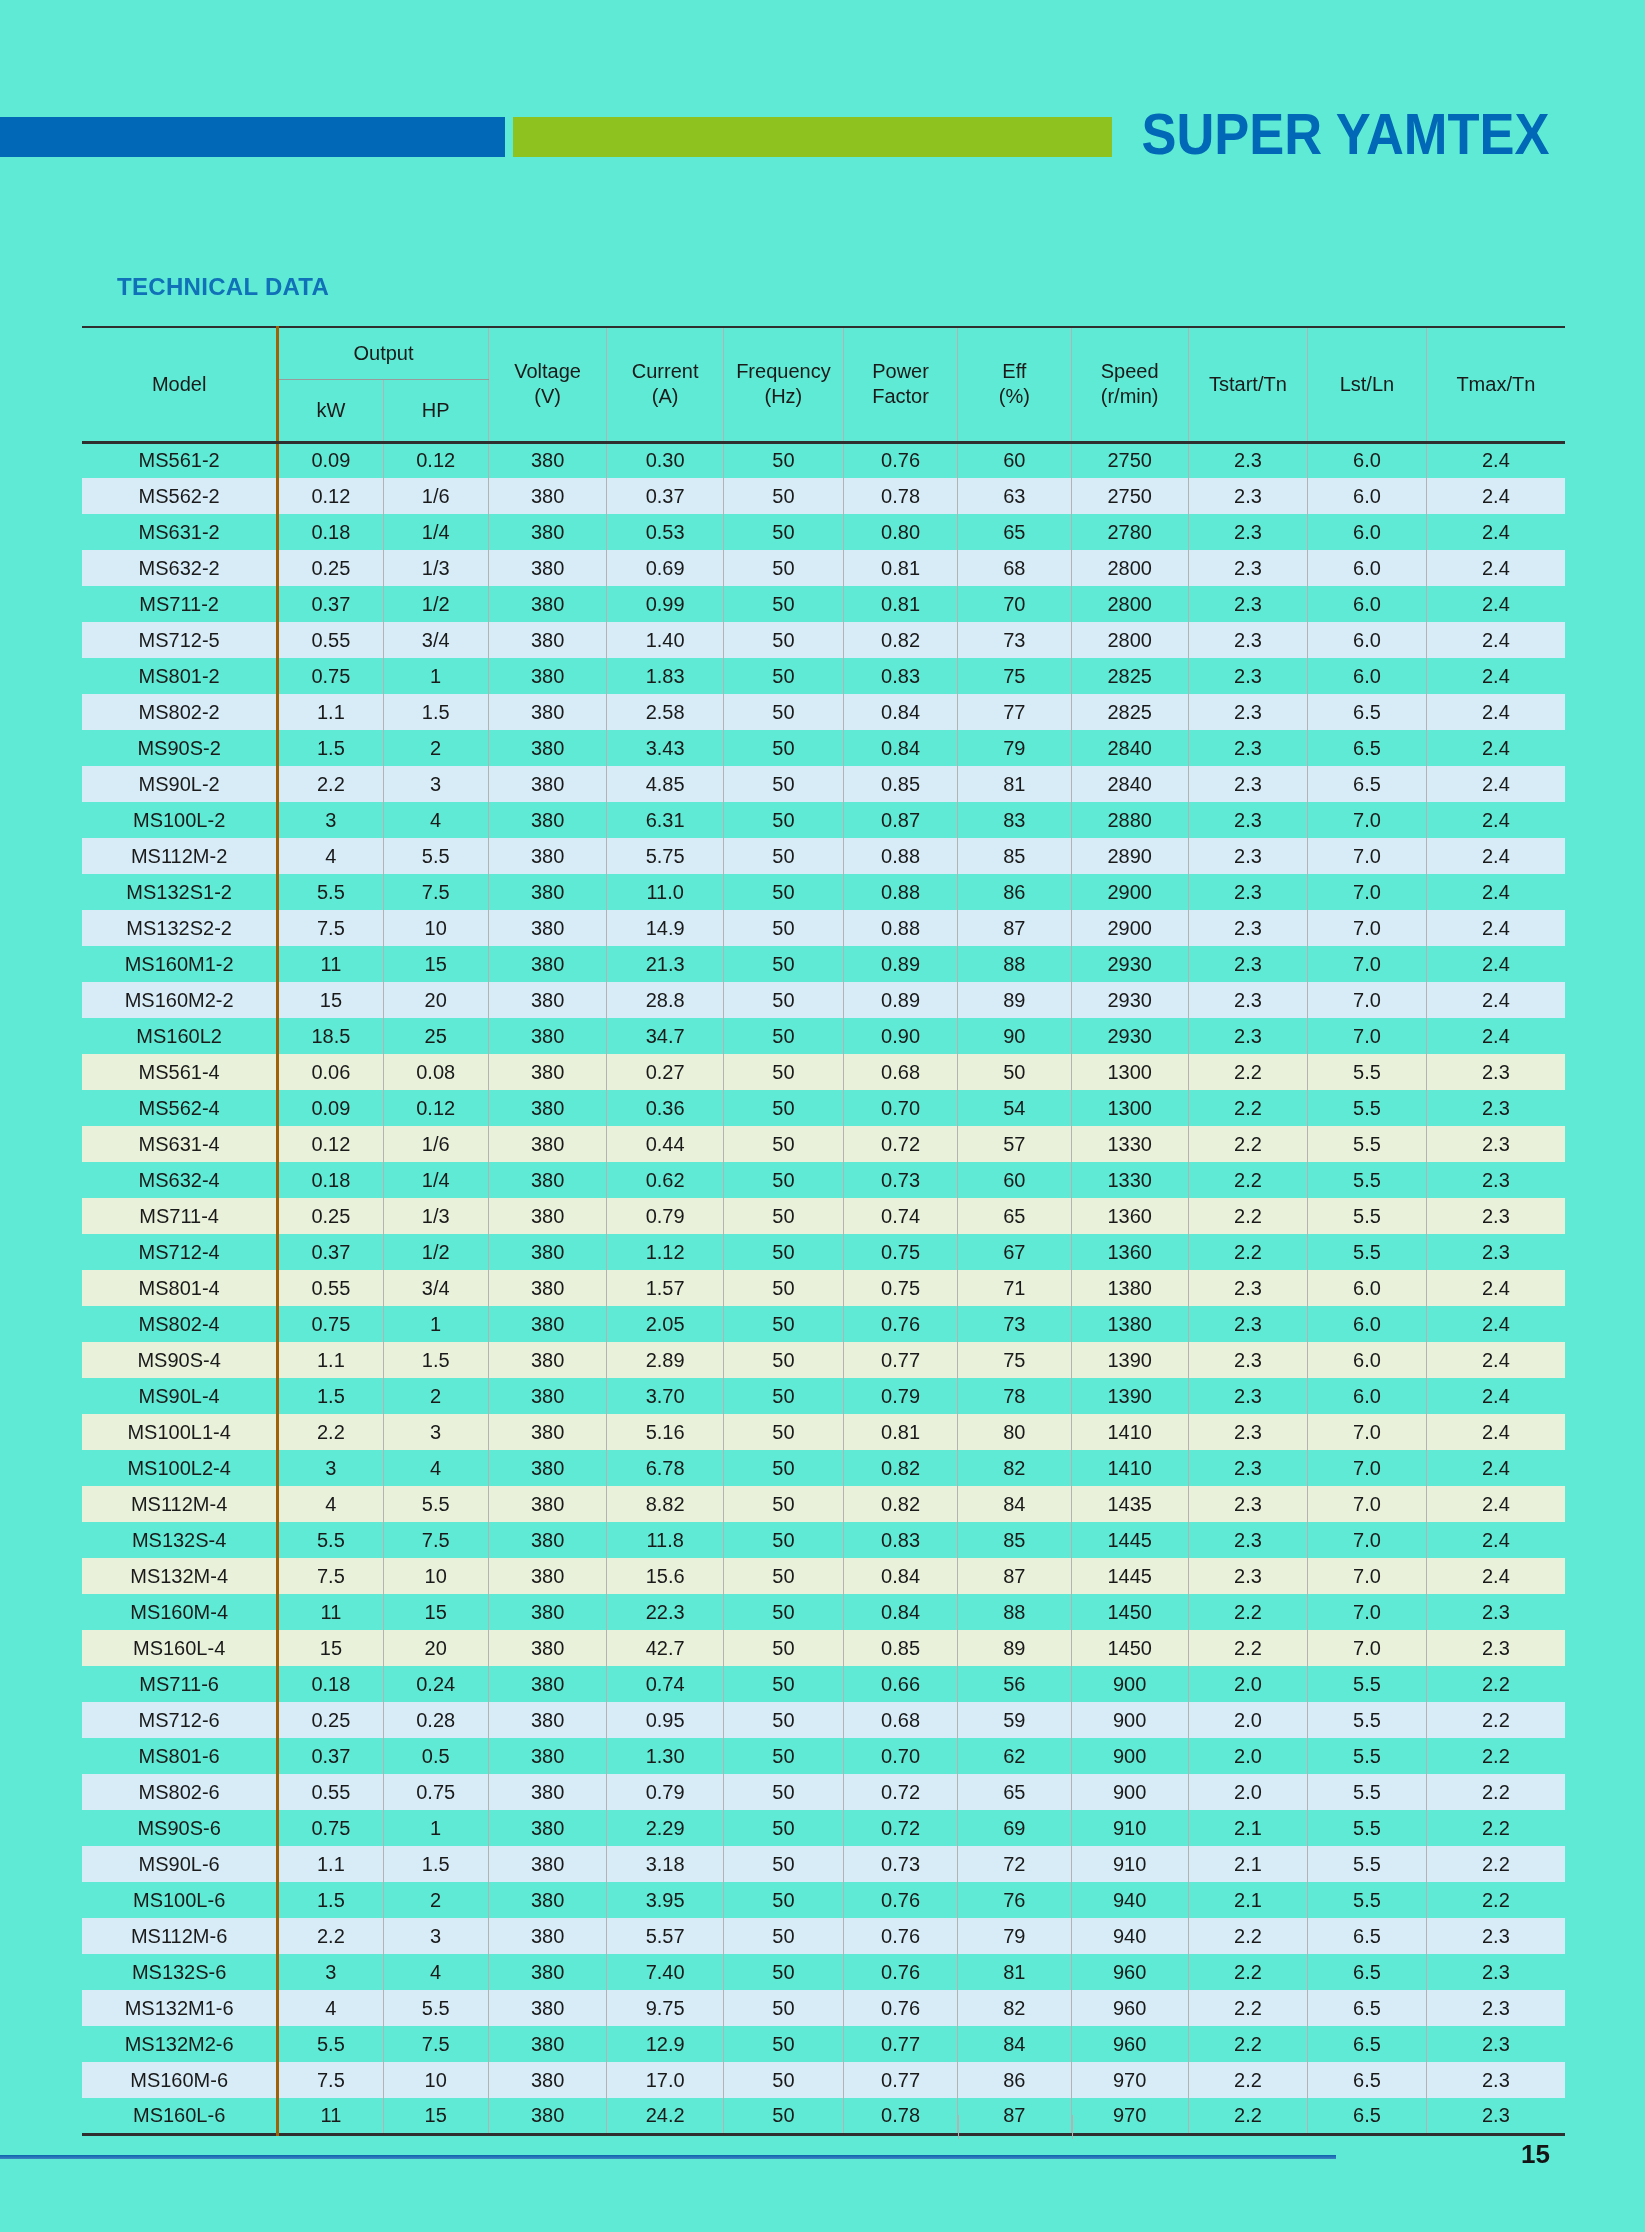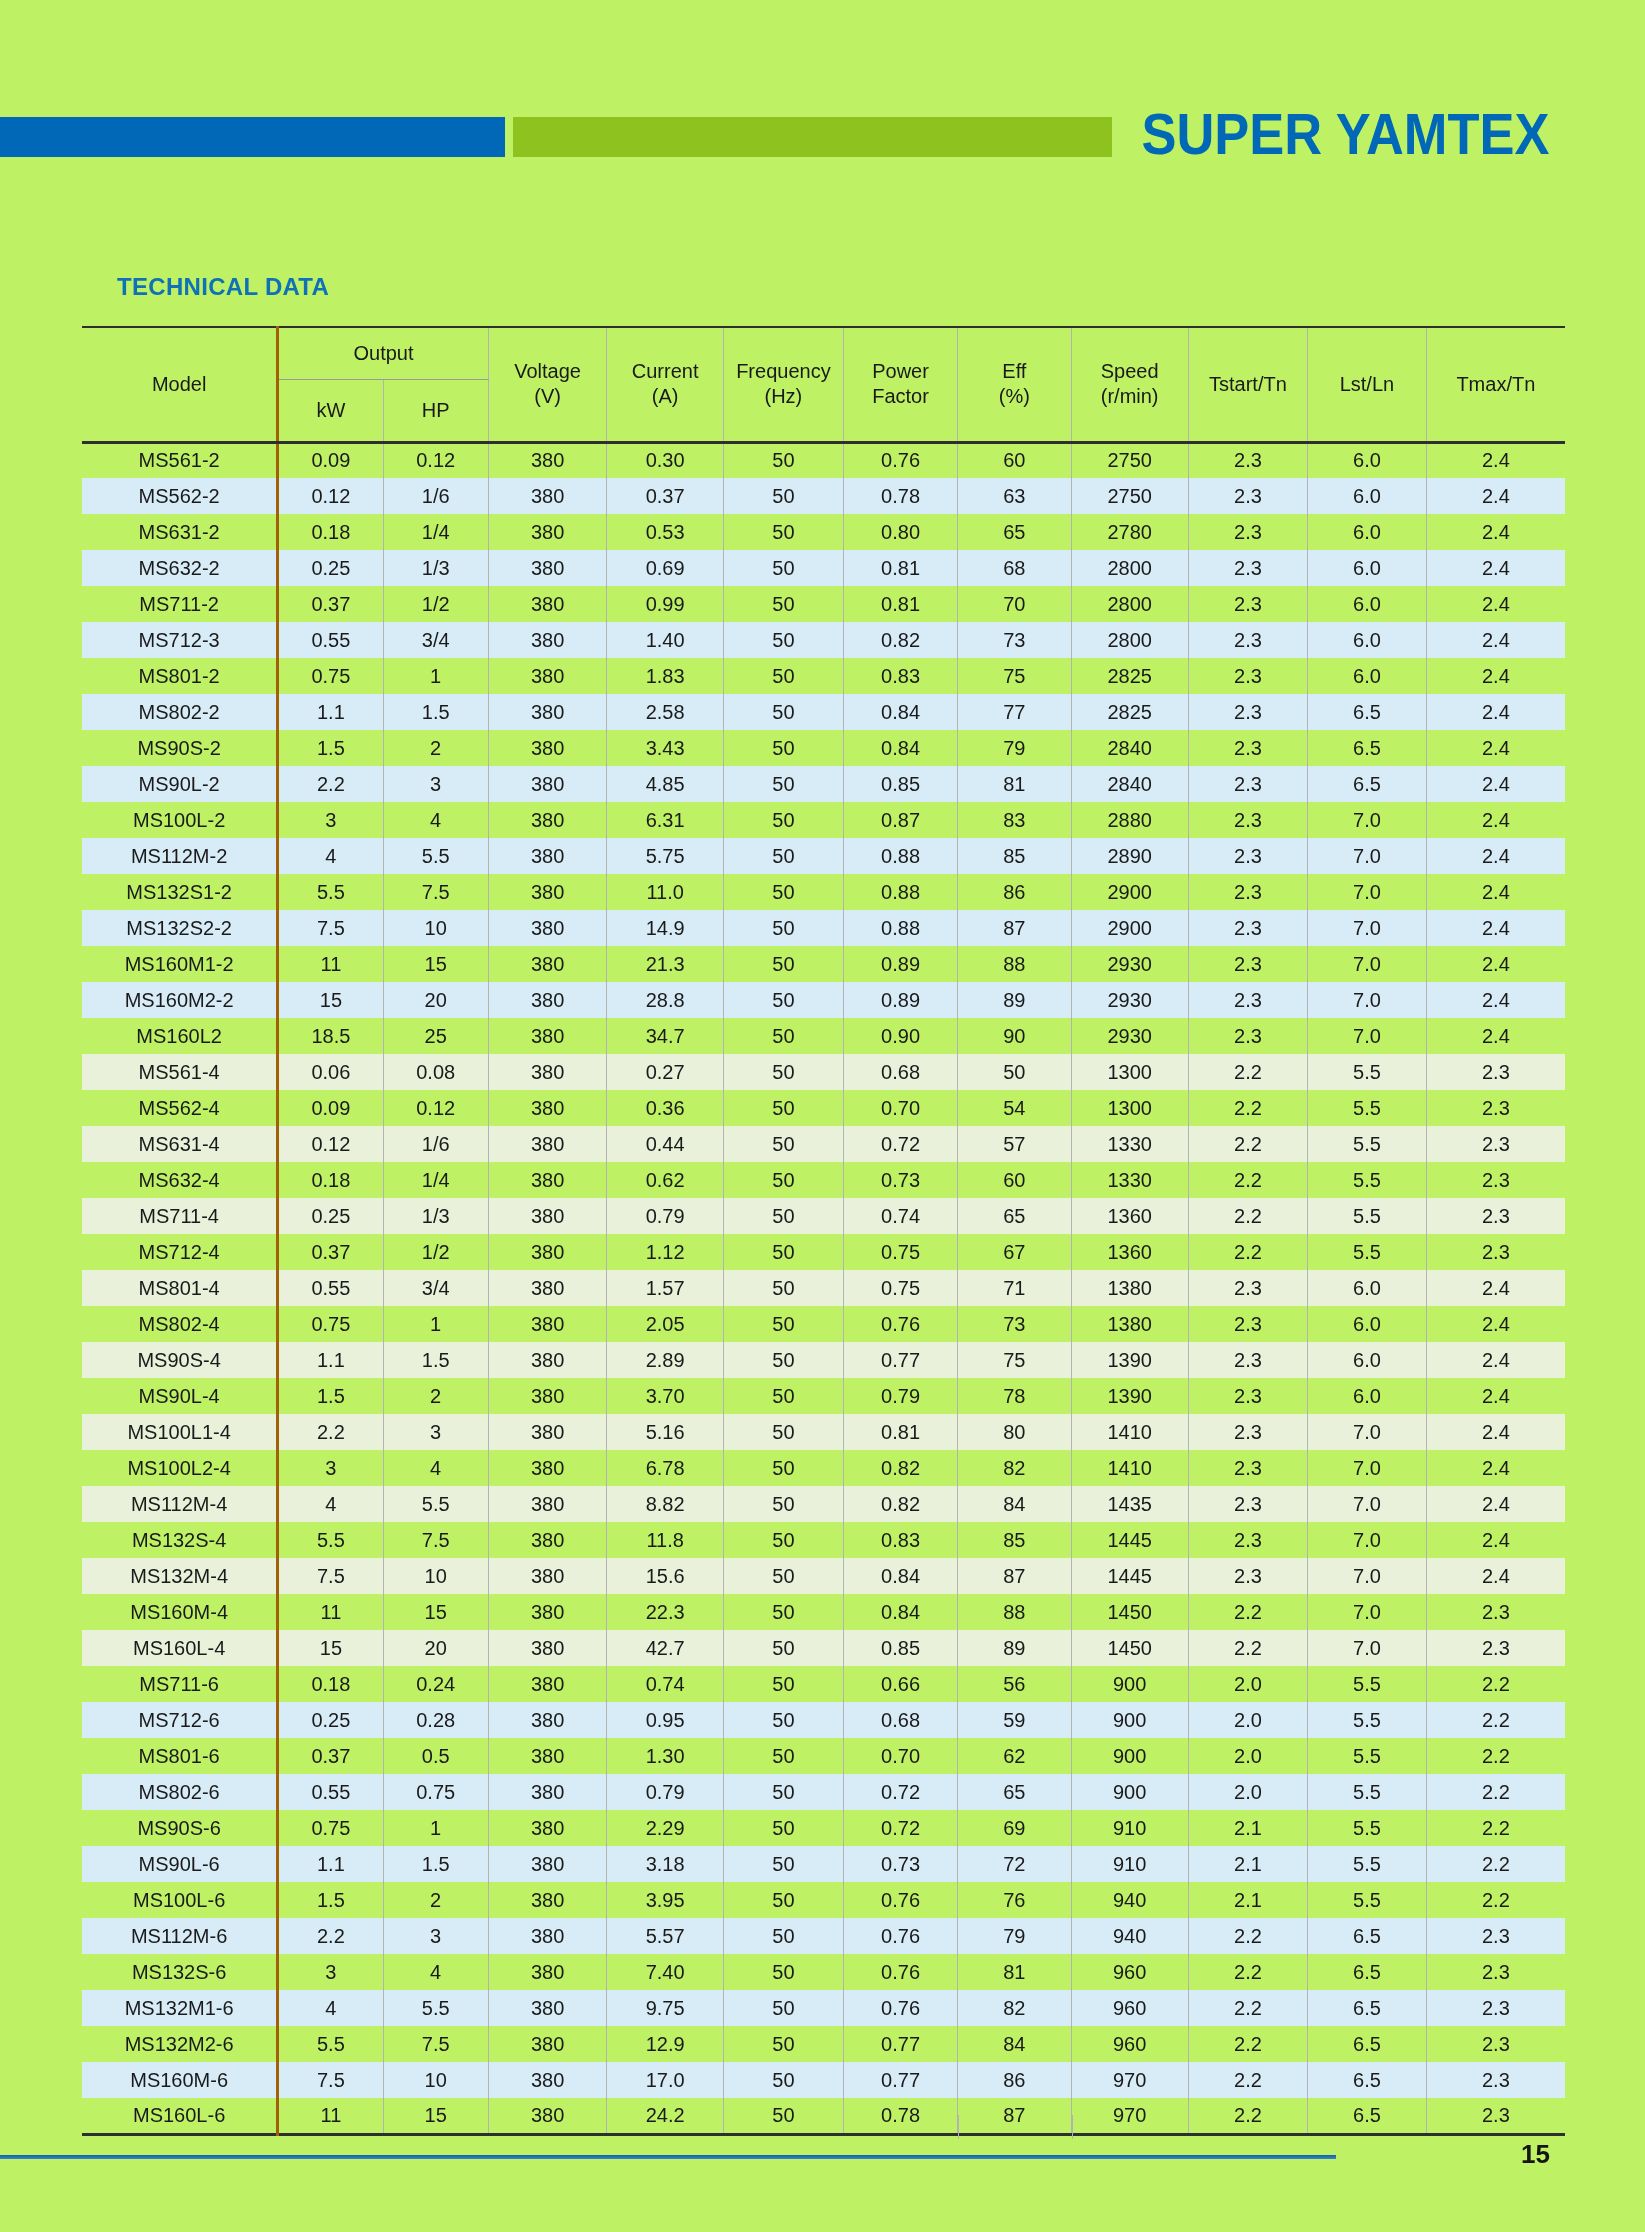--- a/index.html
+++ b/index.html
@@ -1,18 +1,18 @@
 <!DOCTYPE html>
 <html style="--brand-blue: #0068b7; --brand-green: #8dc21f; --heading-blue: #1070b8; --stripe-blue: #d8ecf8; --stripe-green: #e9f1da;"><head>
 <meta charset="utf-8">
 <title>Technical Data</title>
 <style>
   html,body { margin:0; padding:0; background:#ffffff; }
   .page {
-    position:relative; width:1646px; height:2233px; background:#bef264;
+    position:relative; width:1646px; height:2233px; background:#5eead4;
     font-family:"Liberation Sans", sans-serif; overflow:hidden;
   }
 
   
   .bar-blue  { position:absolute; left:0;   top:117px; width:505px; height:40px; background:var(--brand-blue,#0068b7); }
   .bar-green { position:absolute; left:513px;top:117px; width:599px; height:40px; background:var(--brand-green,#8dc21f); }
   .brand {
     position:absolute; right:97px; top:137px;
     transform:translateY(-54%) scaleX(.92); transform-origin:right center;
     font-size:57px; font-weight:700; letter-spacing:0px;
@@ -212,21 +212,21 @@
           <td>0.99</td>
           <td>50</td>
           <td>0.81</td>
           <td>70</td>
           <td>2800</td>
           <td>2.3</td>
           <td>6.0</td>
           <td>2.4</td>
         </tr>
         <tr class="tint-blue">
-          <td>MS712-3</td>
+          <td>MS712-5</td>
           <td>0.55</td>
           <td>3/4</td>
           <td>380</td>
           <td>1.40</td>
           <td>50</td>
           <td>0.82</td>
           <td>73</td>
           <td>2800</td>
           <td>2.3</td>
           <td>6.0</td>

